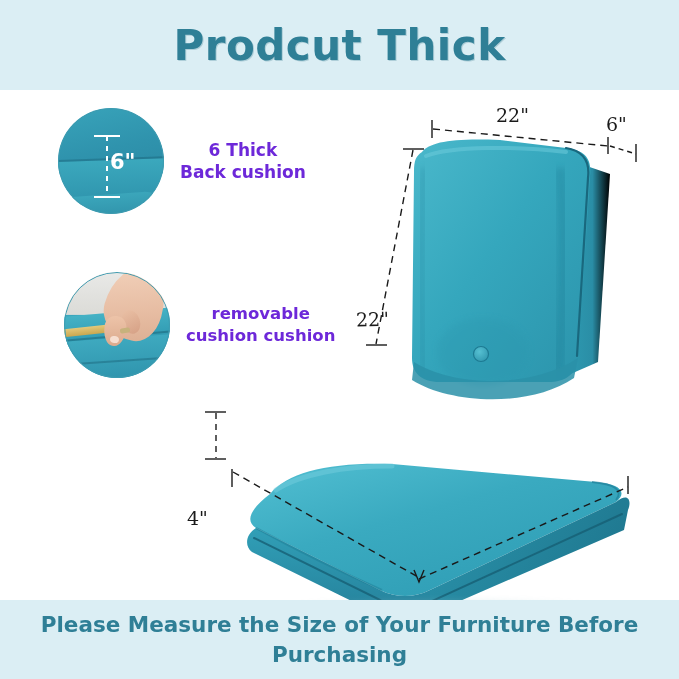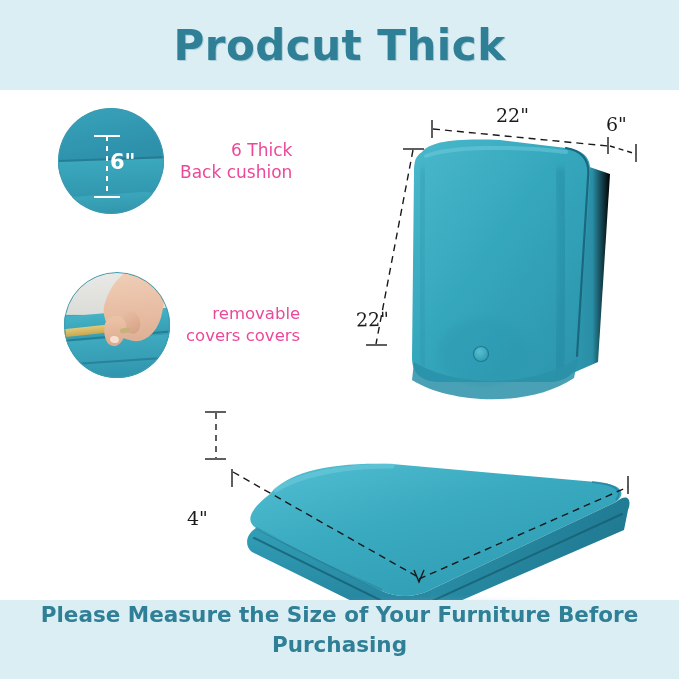--- a/index.html
+++ b/index.html
@@ -41,20 +41,21 @@
   }
 
   
   #footer-band {
     position: absolute;
     left: 0; top: 600px;
     width: 679px;
     height: 79px;
     background: #dbeef4;
     display: flex;
+    align-items: center;
     justify-content: center;
   }
   #footer-text {
     font-family: "DejaVu Sans", sans-serif;
     font-size: 21.5px;
     font-weight: bold;
     line-height: 30px;
     color: #2f7f96;
     text-align: center;
     width: 640px;
@@ -92,24 +93,24 @@
     inset: 0;
     border-radius: 50%;
     border: 1.4px solid #3f9bb0;
     box-sizing: border-box;
     pointer-events: none;
   }
   .callout-label {
     margin-left: 16px;
     font-family: "DejaVu Sans", sans-serif;
     font-size: 17px;
-    font-weight: normal;
+    font-weight: bold;
     line-height: 22px;
-    color: #ec4899;
-    text-align: right;
+    color: #6d28d9;
+    text-align: center;
     white-space: pre-line;
   }
   #label-covers { font-size: 16.5px; }
 
   
   .th-top {
     position: absolute;
     left: -6px; top: -10px;
     width: 126px; height: 78px;
     background: linear-gradient(170deg, #3aa6bc 0%, #2f93ad 60%, #2b8aa4 100%);
@@ -425,21 +426,21 @@
         <div class="zp-seam1"></div>
         <div class="zp-seam2"></div>
         <div class="zp-hand"></div>
         <div class="zp-thumb"></div>
         <div class="zp-finger"></div>
         <div class="zp-nail"></div>
         <div class="zp-pull"></div>
         <div class="circle-ring"></div>
       </div>
       <div class="callout-label" id="label-covers">removable
-covers covers</div>
+cushion cushion</div>
     </div>
 
   </div>
 
   <div id="footer-band">
     <div id="footer-text">Please Measure the Size of Your Furniture Before Purchasing</div>
   </div>
 
 </div>
 

